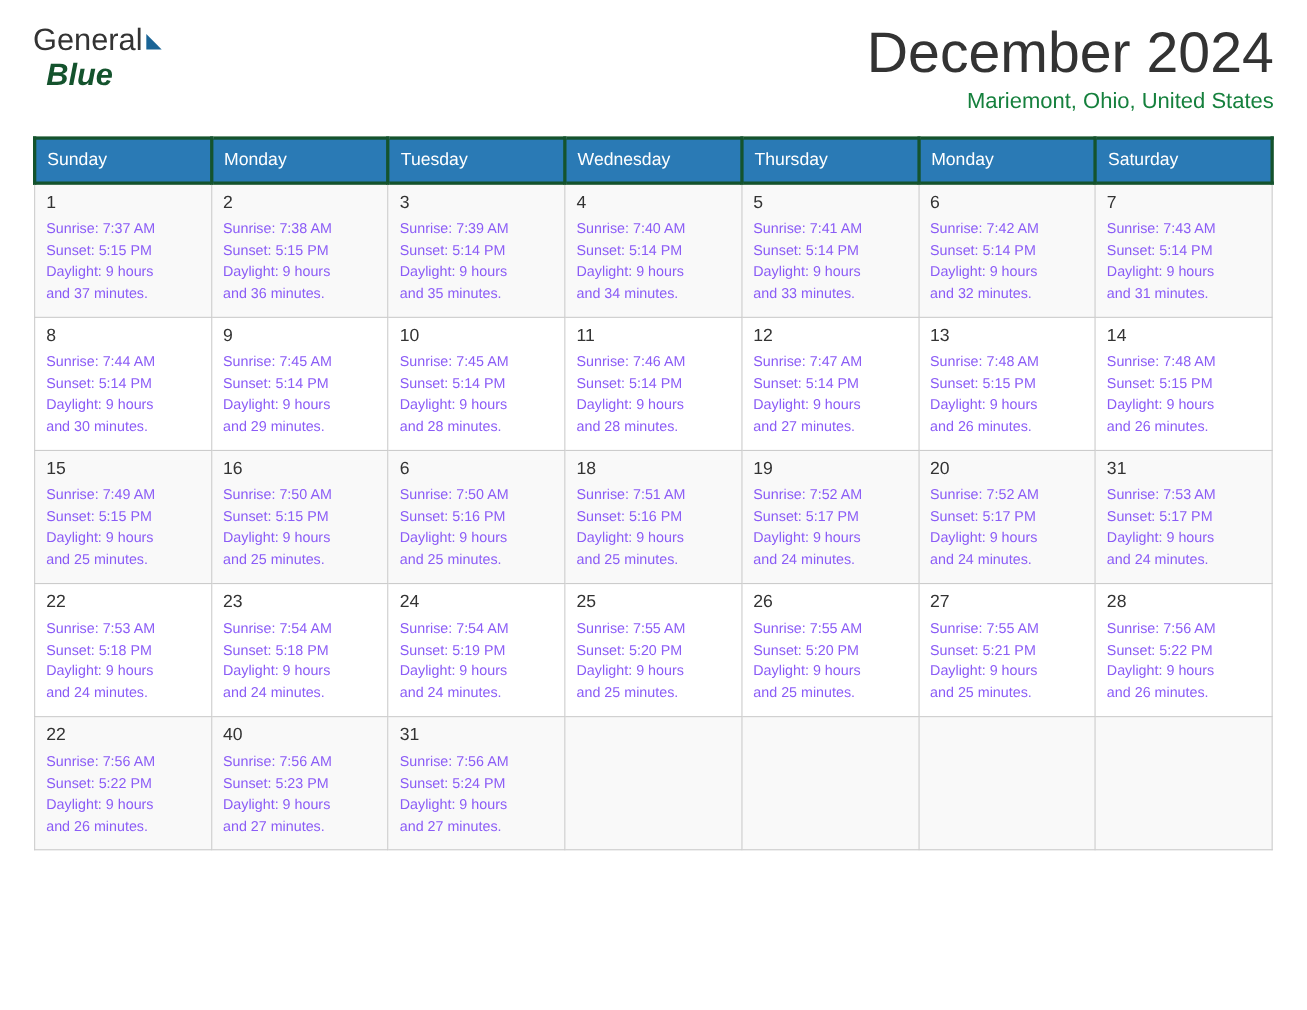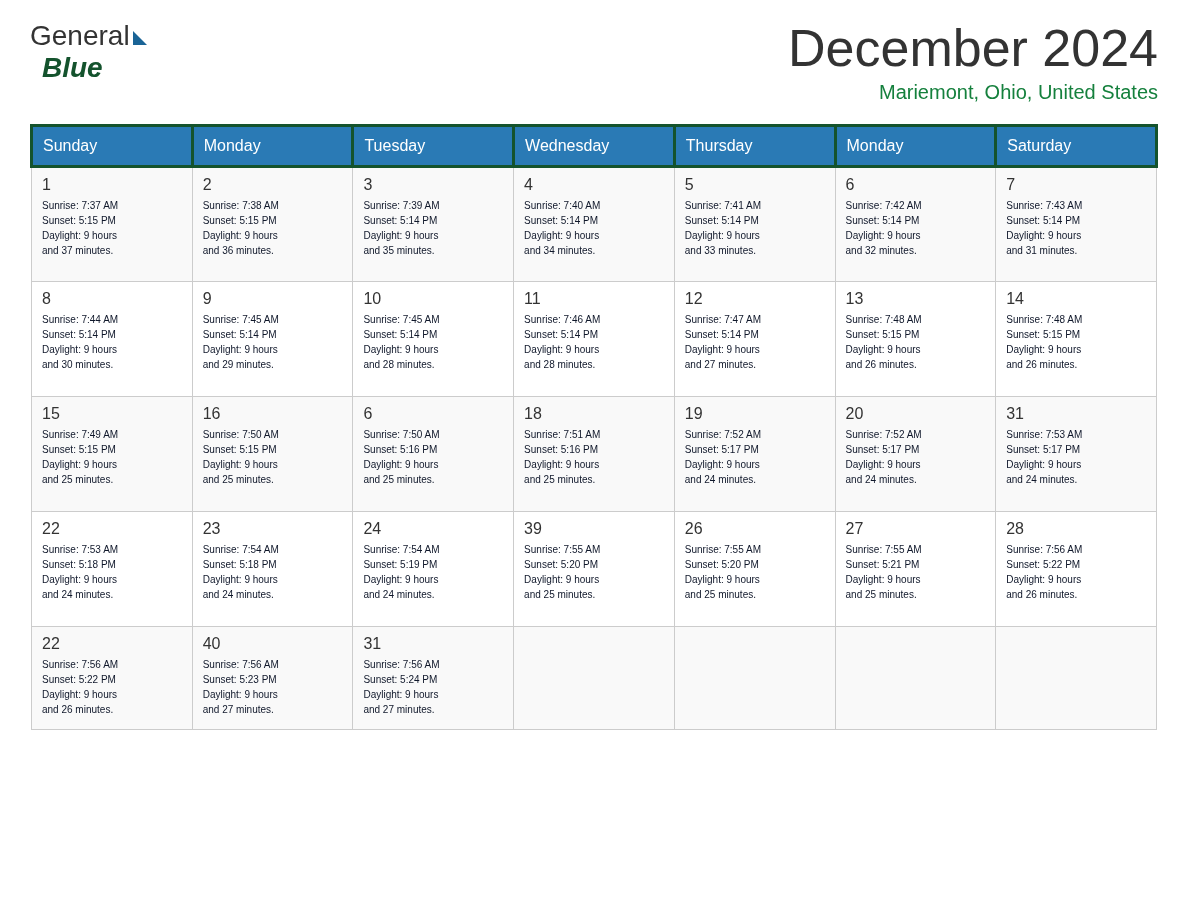--- a/index.html
+++ b/index.html
@@ -86,23 +86,23 @@
     tbody tr:last-child td {
       height: auto;
     }
     .day-num {
       font-size: 16px;
       font-weight: normal;
       display: block;
       margin-bottom: 4px;
     }
     .day-info {
-      font-size: 10px;
+      font-size: 13px;
       line-height: 1.5;
-      color: #0f172a;
+      color: #8b5cf6;
     }
     td.empty {
       background: #fff;
     }
     tbody tr:nth-child(odd) td {
       background-color: #f9f9f9;
     }
     tbody tr:nth-child(even) td {
       background-color: #fff;
     }
@@ -234,21 +234,21 @@
         </td>
         <td>
           <span class="day-num">23</span>
           <div class="day-info">Sunrise: 7:54 AM<br>Sunset: 5:18 PM<br>Daylight: 9 hours<br>and 24 minutes.</div>
         </td>
         <td>
           <span class="day-num">24</span>
           <div class="day-info">Sunrise: 7:54 AM<br>Sunset: 5:19 PM<br>Daylight: 9 hours<br>and 24 minutes.</div>
         </td>
         <td>
-          <span class="day-num">39</span>
+          <span class="day-num">25</span>
           <div class="day-info">Sunrise: 7:55 AM<br>Sunset: 5:20 PM<br>Daylight: 9 hours<br>and 25 minutes.</div>
         </td>
         <td>
           <span class="day-num">26</span>
           <div class="day-info">Sunrise: 7:55 AM<br>Sunset: 5:20 PM<br>Daylight: 9 hours<br>and 25 minutes.</div>
         </td>
         <td>
           <span class="day-num">27</span>
           <div class="day-info">Sunrise: 7:55 AM<br>Sunset: 5:21 PM<br>Daylight: 9 hours<br>and 25 minutes.</div>
         </td>

